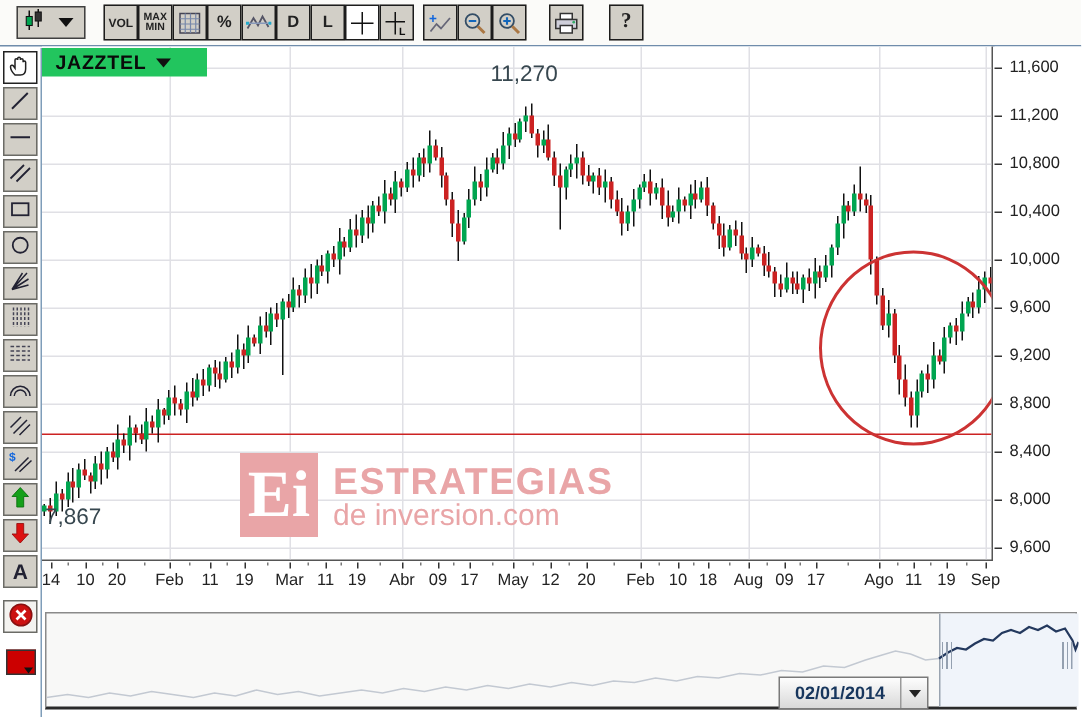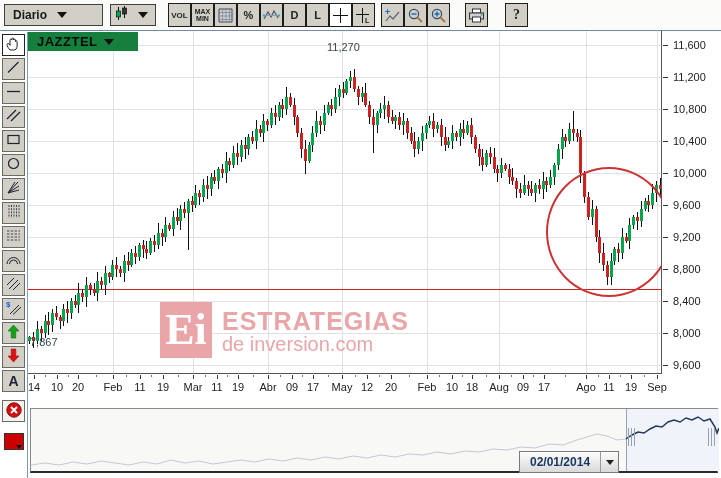--- a/index.html
+++ b/index.html
@@ -35,22 +35,22 @@
   
   .plot{position:absolute;left:28px;top:31px;width:634px;height:343px;background:#fff;
         border-right:1px solid #555;border-bottom:1px solid #555;overflow:hidden;}
   .gridh,.gridv{position:absolute;background:#e0e0e5;z-index:0;}
   .gridh{left:0;width:100%;height:1px;}
   .gridv{top:0;height:100%;width:1px;}
   .wick{position:absolute;width:1px;background:#111;z-index:3;}
   .body{position:absolute;width:3px;z-index:3;}
   .supline{position:absolute;left:0;width:100%;height:1px;z-index:2;}
   .ellipse{position:absolute;border:2px solid #cc3333;border-radius:50%;z-index:5;background:transparent;}
-  .anno{position:absolute;font-size:11px;color:#37474f;z-index:4;white-space:nowrap;}
-  .symbolbox{position:absolute;left:0;top:1px;width:110px;height:19px;background:#15803d;z-index:6;
+  .anno{position:absolute;font-size:15px;color:#37474f;z-index:4;white-space:nowrap;}
+  .symbolbox{position:absolute;left:0;top:1px;width:110px;height:19px;background:#22c55e;z-index:6;
              display:flex;align-items:center;padding-left:9px;font-weight:bold;font-size:13px;color:#0a0a0a;letter-spacing:.5px;}
   .symbolbox .arr{width:0;height:0;border-left:5px solid transparent;border-right:5px solid transparent;
                   border-top:6px solid #111;margin-left:6px;}
   .wm{position:absolute;left:132px;top:271px;z-index:1;display:flex;}
   .wm-logo{width:52px;height:56px;background:#e9a5a7;color:#fff;display:flex;align-items:center;justify-content:center;
            font-family:"Liberation Serif",serif;font-weight:bold;font-size:44px;line-height:1;}
   .wm-text{padding-left:10px;color:#e9a5a7;font-weight:bold;}
   .wm-line1{font-size:25px;line-height:26px;letter-spacing:1px;margin-top:6px;}
   .wm-line2{font-size:20px;line-height:20px;font-weight:normal;color:#e9a5a7;}
 
@@ -75,24 +75,20 @@
   .datebtn .val{padding:0 10px;display:flex;align-items:center;font-weight:bold;font-size:12px;color:#17365d;}
   .datebtn .dd{width:18px;border-left:1px solid #9a9a9a;display:flex;align-items:center;justify-content:center;}
   .datebtn .dd span{width:0;height:0;border-left:4px solid transparent;border-right:4px solid transparent;border-top:5px solid #222;}
 </style>
 </head>
 <body>
 
 <div class="app">
 
   <div class="toolbar">
-    <div class="combo" style="width:99px;">
-      <span>Diario</span>
-      <span class="arr"></span>
-    </div>
     <div class="combo" style="width:46px;margin-left:7px;padding-left:4px;">
       <span><svg width="13" height="15" viewBox="0 0 13 15">
             <line x1="3.5" y1="1" x2="3.5" y2="14" stroke="#111"></line>
             <rect x="1.5" y="5" width="4" height="6" fill="#00a550" stroke="#111" stroke-width="0.7"></rect>
             <line x1="9.5" y1="0" x2="9.5" y2="12" stroke="#111"></line>
             <rect x="7.5" y="2" width="4" height="6" fill="#333" stroke="#111" stroke-width="0.7"></rect>
           </svg></span>
       <span class="arr"></span>
     </div>
     <div id="toolbar-buttons" style="display:flex;align-items:center;">

